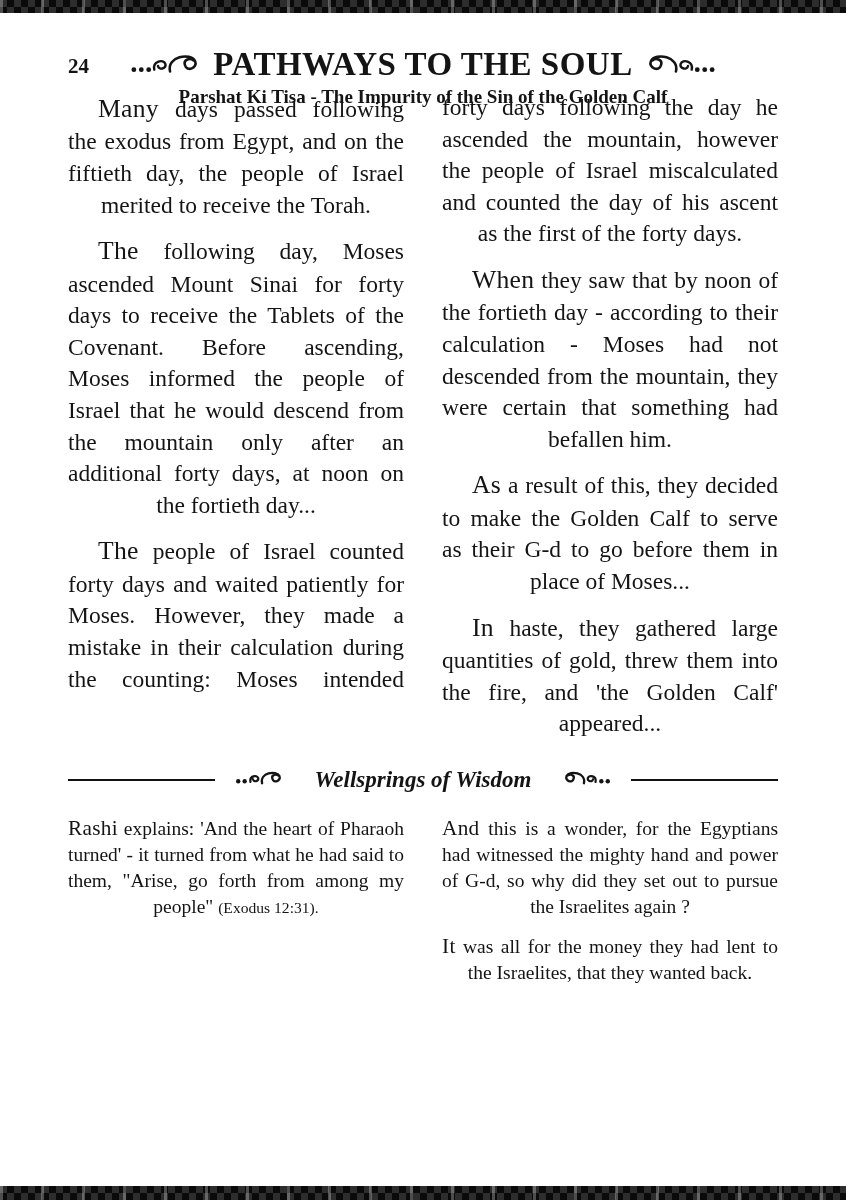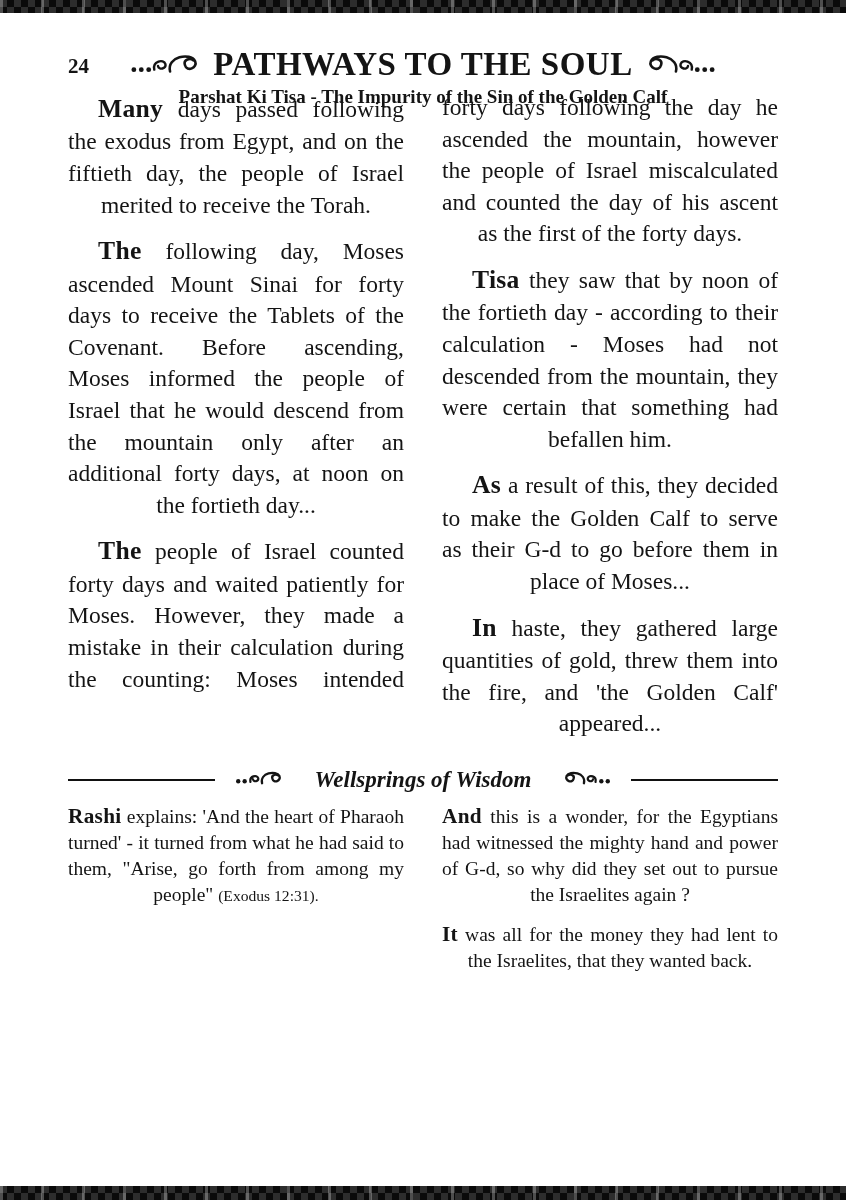--- a/index.html
+++ b/index.html
@@ -33,33 +33,33 @@
 
   
   .cols{display:flex;gap:38px;}
   .col{flex:1 1 0;min-width:0;}
   .main-cols{font-size:23.5px;line-height:1.345;}
   .para{margin:0 0 13px;text-align:justify;}
   .para.indent{text-indent:30px;}
   .last-center{text-align-last:center;}
   .last-left{text-align-last:left;}
   .last-justify{text-align-last:justify;}
-  .seg-lead{font-weight:bold;font-size:1.09em;letter-spacing:.3px;}
+  .seg-lead{font-weight:normal;font-size:1.09em;letter-spacing:.3px;}
   .seg-normal{}
   .seg-cite{font-size:.8em;}
 
   
   .divider{display:flex;align-items:center;margin:14px 0 9px;gap:20px;}
   .rule{flex:1 1 auto;border-top:2px solid #111;height:0;}
   .div-title{font-size:23px;font-weight:bold;font-style:italic;white-space:nowrap;padding:0 2px;}
   .div-orn svg{display:block;}
   .div-orn.flip svg{transform:scaleX(-1);}
 
   .ws-cols{font-size:19.5px;line-height:1.33;}
-  .ws-cols .para{margin:0 0 12px;}
+  .ws-cols .para{margin:12px 0 12px;}
 </style>
 </head>
 <body>
 
 <div class="page">
 
   <div class="strip top"></div>
 
   <div class="content">
 
@@ -91,21 +91,21 @@
 
 
     <div class="cols main-cols">
       <div class="col">
           <p class="para last-center indent"><span class="seg-lead">Many</span><span class="seg-normal"> days passed following the exodus from Egypt, and on the fiftieth day, the people of Israel merited to receive the Torah.</span></p>
           <p class="para last-center indent"><span class="seg-lead">The</span><span class="seg-normal"> following day, Moses ascended Mount Sinai for forty days to receive the Tablets of the Covenant. Before ascending, Moses informed the people of Israel that he would descend from the mountain only after an additional forty days, at noon on the fortieth day...</span></p>
           <p class="para last-justify indent"><span class="seg-lead">The</span><span class="seg-normal"> people of Israel counted forty days and waited patiently for Moses. However, they made a mistake in their calculation during the counting: Moses intended</span></p>
         </div>
       <div class="col">
           <p class="para last-center"><span class="seg-normal">forty days following the day he ascended the mountain, however the people of Israel miscalculated and counted the day of his ascent as the first of the forty days.</span></p>
-          <p class="para last-center indent"><span class="seg-lead">Tisa</span><span class="seg-normal"> they saw that by noon of the fortieth day - according to their calculation - Moses had not descended from the mountain, they were certain that something had befallen him.</span></p>
+          <p class="para last-center indent"><span class="seg-lead">When</span><span class="seg-normal"> they saw that by noon of the fortieth day - according to their calculation - Moses had not descended from the mountain, they were certain that something had befallen him.</span></p>
           <p class="para last-center indent"><span class="seg-lead">As</span><span class="seg-normal"> a result of this, they decided to make the Golden Calf to serve as their G-d to go before them in place of Moses...</span></p>
           <p class="para last-center indent"><span class="seg-lead">In</span><span class="seg-normal"> haste, they gathered large quantities of gold, threw them into the fire, and 'the Golden Calf' appeared...</span></p>
         </div>
     </div>
 
     <div class="divider">
       <span class="rule"></span>
       <span class="div-orn">
         <svg width="58" height="20" viewBox="0 0 90 28" fill="none" stroke="#141414" stroke-linecap="round">
           <circle cx="5" cy="16" r="3.4" fill="#141414" stroke="none"></circle>

